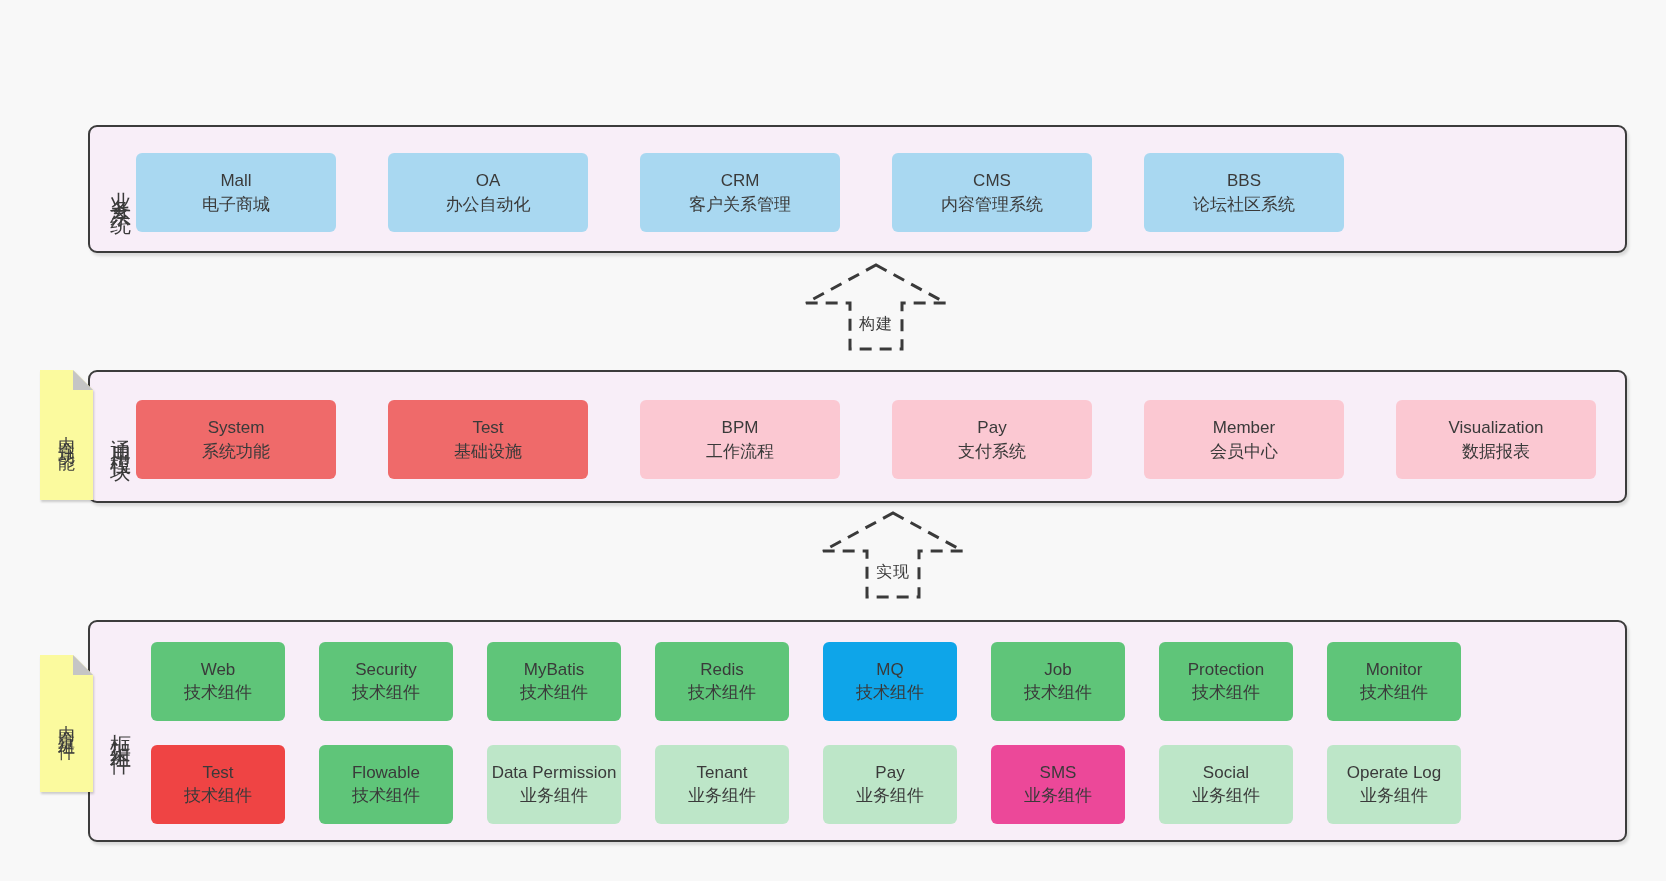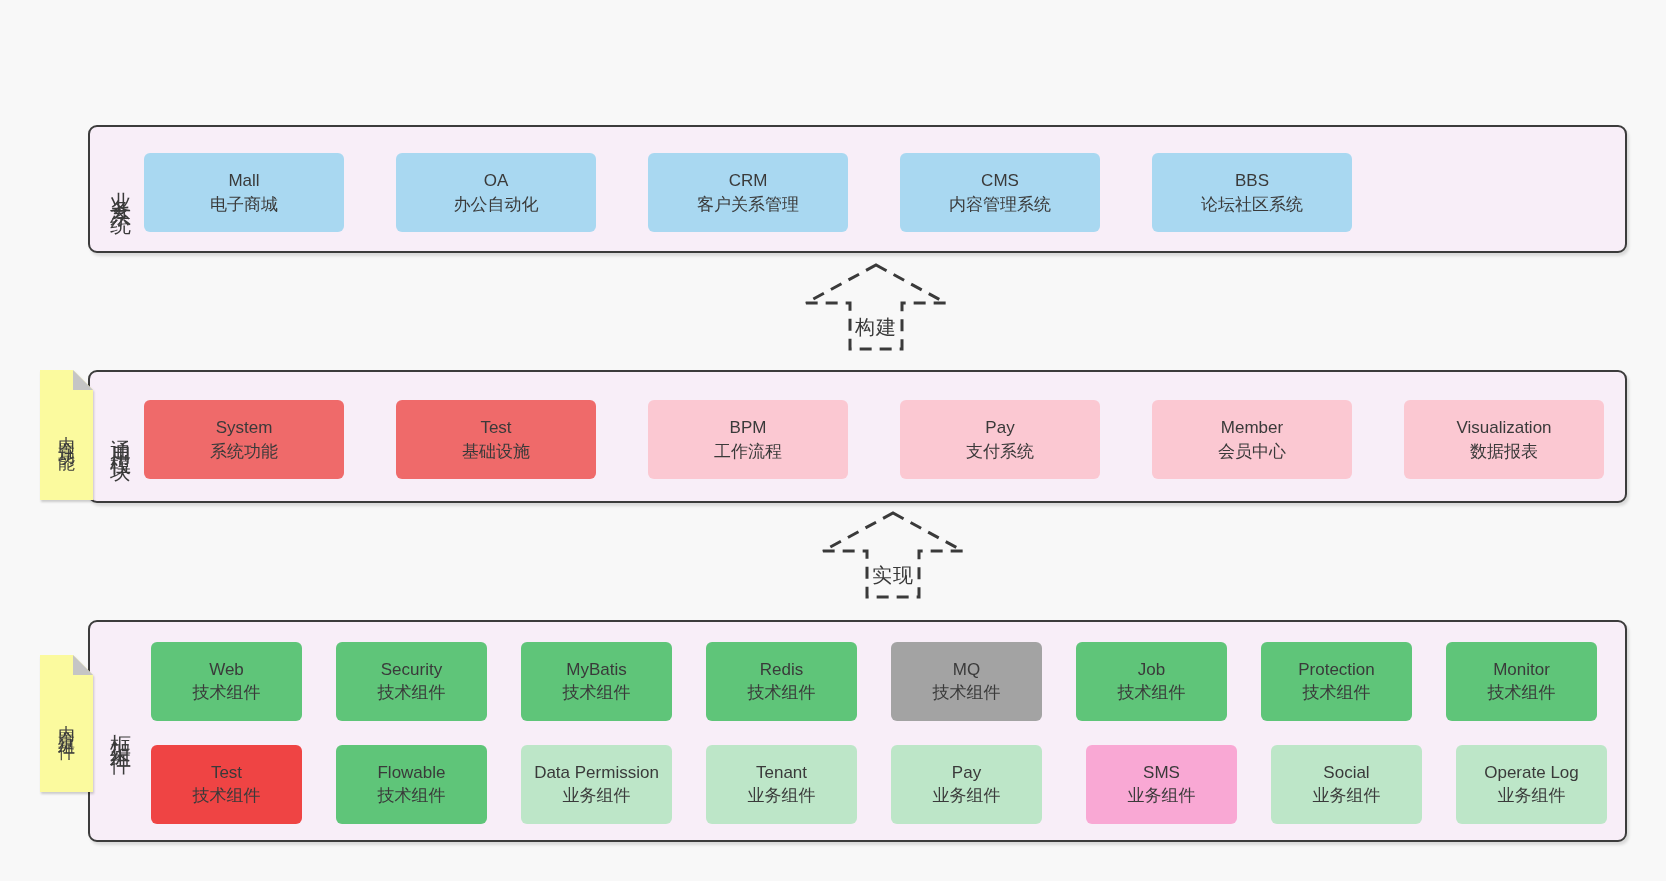--- a/index.html
+++ b/index.html
@@ -35,38 +35,38 @@
     text-orientation:upright;
     font-size:21px;
     letter-spacing:7px;
     color:#3a3a3a;
     line-height:1;
   }
   .content-row{
     position:absolute;
     display:flex;
   }
-  .row-wide{left:54px;gap:52px;}
+  .row-wide{left:46px;gap:52px;}
   .row-narrow{left:61px;gap:34px;}
   #panel-business .content-row{top:26px;}
   #panel-modules .content-row{top:28px;}
   #panel-components .row-1{top:20px;}
   #panel-components .row-2{top:123px;}
 
   
   .box{
     height:79px;
     border-radius:6px;
     display:flex;flex-direction:column;
     align-items:center;justify-content:center;
     text-align:center;
     line-height:1.4;
   }
   .box-wide{width:200px;}
-  .box-narrow{width:151px;line-height:1.3;}
+  .box-narrow{width:134px;line-height:1.3;}
   .box .t{font-size:17px;}
   .box .s{font-size:17px;}
 
   
   .note-wrap{position:absolute;filter:drop-shadow(1px 2px 1px rgba(0,0,0,0.18));z-index:3;}
   #note-modules{left:40px;top:370px;}
   #note-components{left:40px;top:655px;}
   .note{
     width:53px;
     background:#fbfa9e;
@@ -96,21 +96,21 @@
   }
   #arrow-build{left:804px;top:263px;}
   #arrow-implement{left:821px;top:511px;}
   .arrow svg{position:absolute;left:0;top:0;}
   .arrow-label{
     position:absolute;
     left:50%;top:50px;
     transform:translateX(-50%);
     background:#f8f8f8;
     padding:1px 3px;
-    font-size:20px;
+    font-size:16px;
     white-space:nowrap;
     letter-spacing:1px;
   }
 </style>
 </head>
 <body>
 
 <div class="panel" id="panel-business">
   <div class="side-label">业务系统</div>
   <div class="content-row row-wide">
@@ -198,21 +198,21 @@
       <div class="s">技术组件</div>
     </div>
     <div class="box box-narrow" style="background-color: rgb(95, 197, 121);">
       <div class="t">MyBatis</div>
       <div class="s">技术组件</div>
     </div>
     <div class="box box-narrow" style="background-color: rgb(95, 197, 121);">
       <div class="t">Redis</div>
       <div class="s">技术组件</div>
     </div>
-    <div class="box box-narrow" style="background-color: #a3a3a3;">
+    <div class="box box-narrow" style="background-color: #0ea5e9;">
       <div class="t">MQ</div>
       <div class="s">技术组件</div>
     </div>
     <div class="box box-narrow" style="background-color: rgb(95, 197, 121);">
       <div class="t">Job</div>
       <div class="s">技术组件</div>
     </div>
     <div class="box box-narrow" style="background-color: rgb(95, 197, 121);">
       <div class="t">Protection</div>
       <div class="s">技术组件</div>
@@ -236,21 +236,21 @@
       <div class="s">业务组件</div>
     </div>
     <div class="box box-narrow" style="background-color: rgb(189, 230, 200);">
       <div class="t">Tenant</div>
       <div class="s">业务组件</div>
     </div>
     <div class="box box-narrow" style="background-color: rgb(189, 230, 200);">
       <div class="t">Pay</div>
       <div class="s">业务组件</div>
     </div>
-    <div class="box box-narrow" style="background-color: #f9a8d4; margin-left: 10px;">
+    <div class="box box-narrow" style="background-color: #ec4899;">
       <div class="t">SMS</div>
       <div class="s">业务组件</div>
     </div>
     <div class="box box-narrow" style="background-color: rgb(189, 230, 200);">
       <div class="t">Social</div>
       <div class="s">业务组件</div>
     </div>
     <div class="box box-narrow" style="background-color: rgb(189, 230, 200);">
       <div class="t">Operate Log</div>
       <div class="s">业务组件</div>

